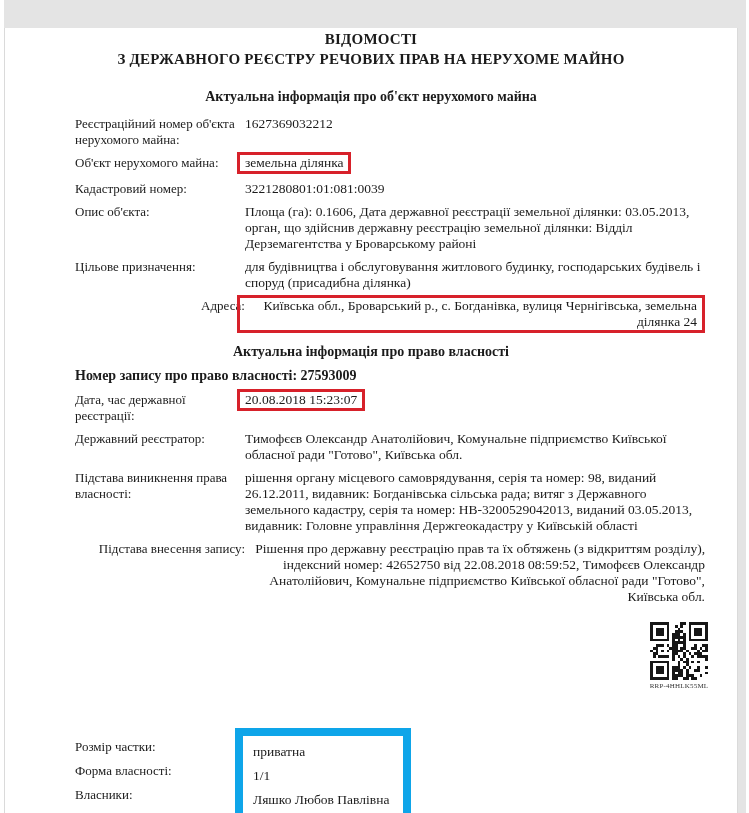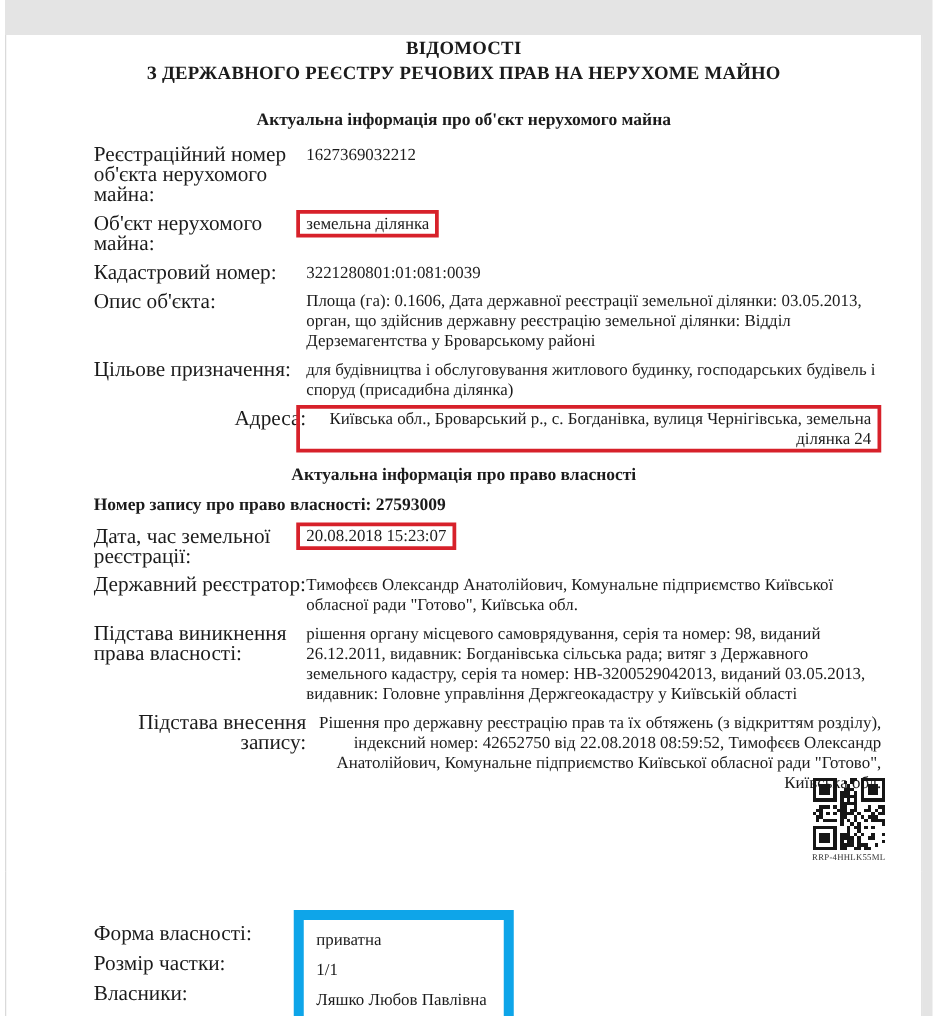--- a/index.html
+++ b/index.html
@@ -48,21 +48,21 @@
   .sh-1 { margin-top: 21px; }
   .sh-2 { margin-top: 11px; }
 
   .fields { padding: 0 32px 0 70px; }
   .fields-1 { margin-top: 11px; }
   .row { display: flex; margin-bottom: 7px; }
   .row:last-child { margin-bottom: 0; text-align: right; }
   .flabel {
     width: 170px;
     flex-shrink: 0;
-    font-size: 17px;
+    font-size: 13px;
     line-height: 16px;
   }
   .fvalue {
     flex: 1;
     font-size: 13.5px;
     line-height: 16px;
   }
   .hl {
     display: inline-block;
     border: 3px solid #d7212a;
@@ -147,21 +147,21 @@
         <div class="flabel">Адреса:</div>
         <div class="fvalue"><span class="hl">Київська обл., Броварський р., с. Богданівка, вулиця Чернігівська, земельна ділянка 24</span></div>
       </div>
     </div>
 
     <div class="section-heading sh-2">Актуальна інформація про право власності</div>
     <div class="record-line">Номер запису про право власності: 27593009</div>
 
     <div class="fields">
       <div class="row">
-        <div class="flabel">Дата, час земельної реєстрації:</div>
+        <div class="flabel">Дата, час державної реєстрації:</div>
         <div class="fvalue"><span class="hl">20.08.2018 15:23:07</span></div>
       </div>
       <div class="row">
         <div class="flabel">Державний реєстратор:</div>
         <div class="fvalue">Тимофєєв Олександр Анатолійович, Комунальне підприємство Київської обласної ради "Готово", Київська обл.</div>
       </div>
       <div class="row">
         <div class="flabel">Підстава виникнення права власності:</div>
         <div class="fvalue">рішення органу місцевого самоврядування, серія та номер: 98, виданий 26.12.2011, видавник: Богданівська сільська рада; витяг з Державного земельного кадастру, серія та номер: НВ-3200529042013, виданий 03.05.2013, видавник: Головне управління Держгеокадастру у Київській області</div>
       </div>
@@ -397,22 +397,22 @@
           <rect x="15" y="20" width="1" height="1" fill="#161616"></rect>
           <rect x="16" y="20" width="1" height="1" fill="#161616"></rect>
         </svg>
       <div class="qr-caption">RRP-4HHLK55ML</div>
     </div>
   </div>
 
   <div class="page page-2">
     <div class="owner-block">
       <div class="owner-labels">
+        <div class="flabel">Розмір частки:</div>
         <div class="flabel">Форма власності:</div>
-        <div class="flabel">Розмір частки:</div>
         <div class="flabel">Власники:</div>
       </div>
       <div class="owner-values-box">
         <div class="fvalue">приватна</div>
         <div class="fvalue">1/1</div>
         <div class="fvalue">Ляшко Любов Павлівна</div>
       </div>
     </div>
   </div>
 </div>

